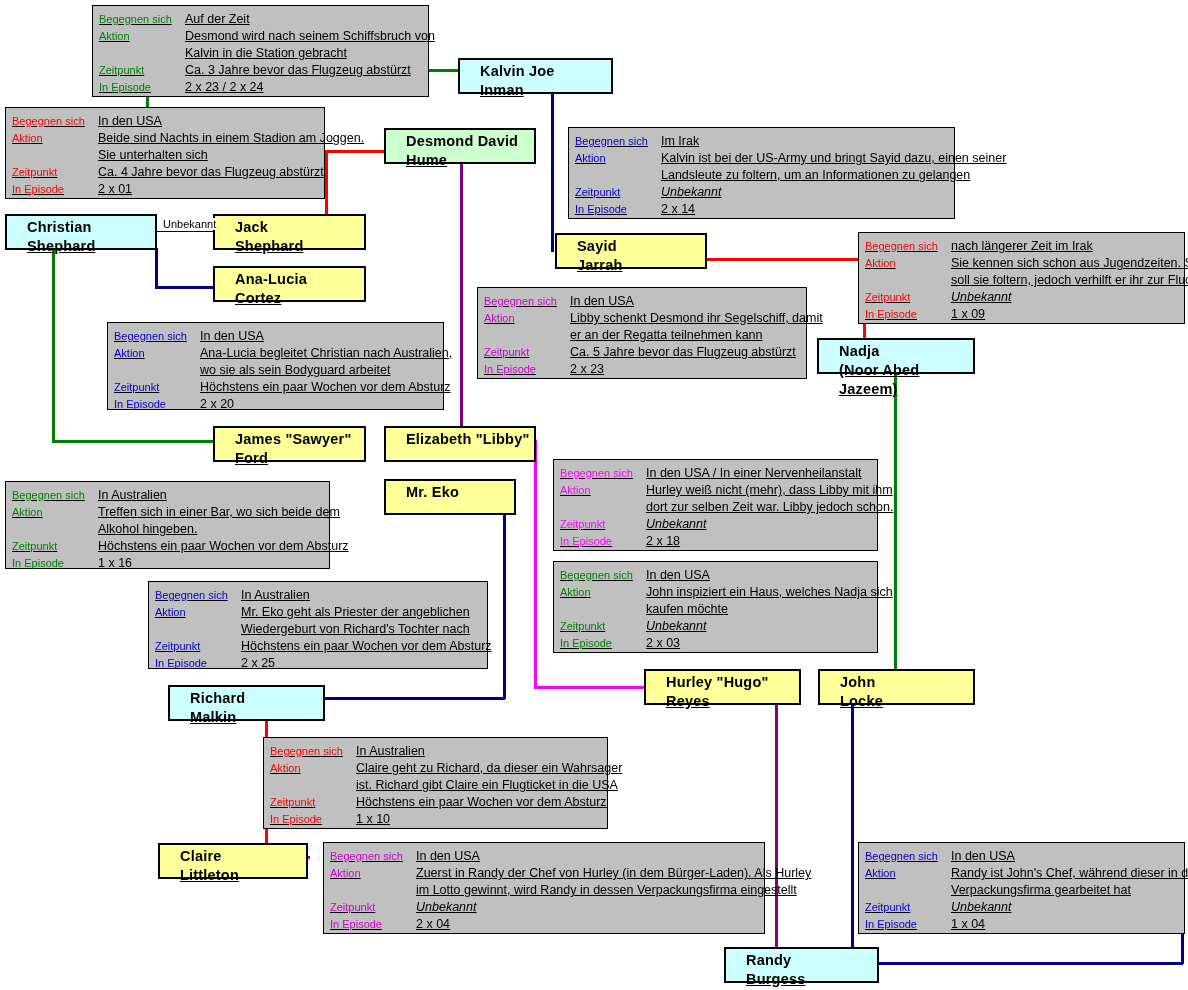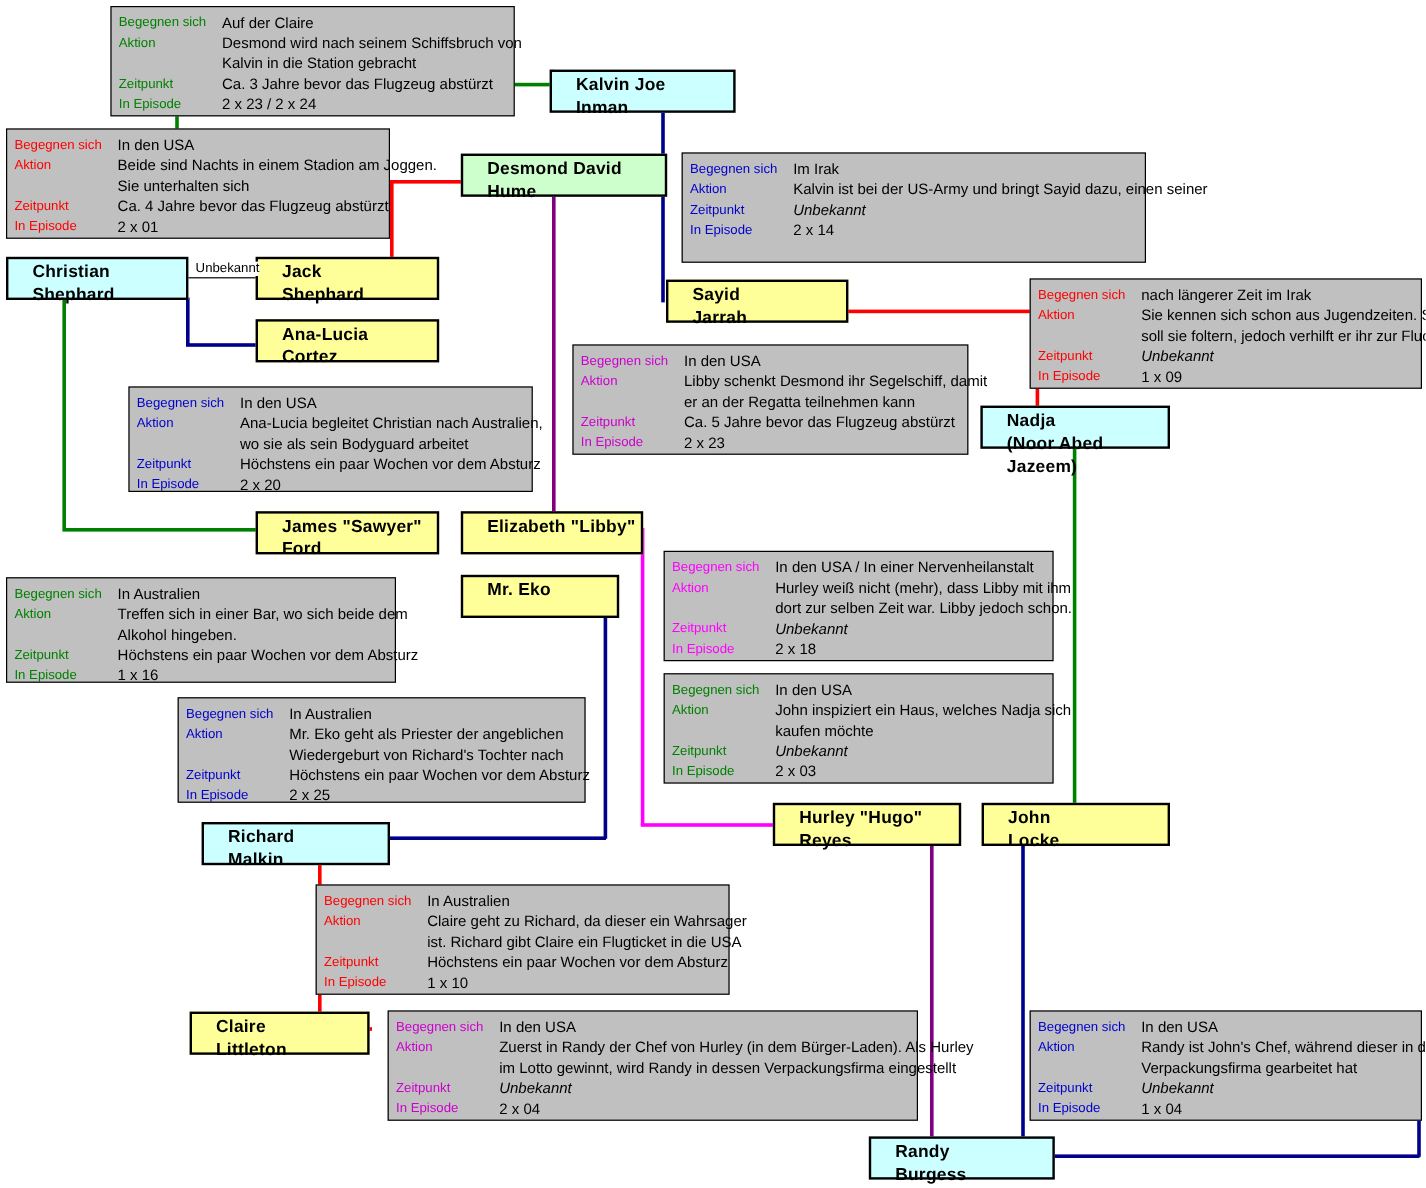--- a/index.html
+++ b/index.html
@@ -5,32 +5,32 @@
   html,body{margin:0;padding:0;background:#ffffff;}
   body{width:1188px;height:990px;position:relative;overflow:hidden;
        font-family:"Liberation Sans","DejaVu Sans",sans-serif;}
   #stage{position:absolute;left:0;top:0;width:1188px;height:990px;}
 
   
   .line{position:absolute;background:#000;}
 
   
   .infobox{position:absolute;background:#c0c0c0;border:1px solid #000;
-           box-sizing:border-box;padding:5px 6px 4px 6px;}
+           box-sizing:border-box;padding:5px 6px 4px 6px;text-decoration:underline;}
   .irow{display:flex;align-items:flex-start;line-height:17px;}
   .ilab{flex:0 0 86px;font-size:11px;font-weight:400;white-space:nowrap;}
   .ival{font-size:12.5px;color:#000;white-space:nowrap;}
   .ival.it{font-style:italic;}
   .icont{font-size:12.5px;color:#000;margin-left:86px;line-height:17px;white-space:nowrap;}
 
   
   .person{position:absolute;border:2px solid #000;box-sizing:border-box;
           padding:2px 0 0 20px;font-size:14.5px;font-weight:bold;color:#000;
           line-height:19px;letter-spacing:.2px;}
-  .person .l2{display:block;}
+  .person .l2{display:block;text-decoration:underline;}
 
   .verwandt{position:absolute;font-size:11px;color:#000;
             background:#fff;white-space:nowrap;}
 </style>
 </head>
 <body>
 
 <div id="stage">
   <div id="connectors-layer">
       <div class="line" style="left: 459px; top: 58px; width: 3px; height: 3px; background: rgb(0, 128, 0);"></div>
@@ -56,21 +56,21 @@
       <div class="line" style="left: 775px; top: 704px; width: 3px; height: 258px; background: rgb(128, 0, 128);"></div>
       <div class="line" style="left: 851px; top: 704px; width: 3px; height: 258px; background: rgb(0, 0, 139);"></div>
       <div class="line" style="left: 878px; top: 962px; width: 305px; height: 3px; background: rgb(0, 0, 139);"></div>
       <div class="line" style="left: 1181px; top: 934px; width: 3px; height: 30px; background: rgb(0, 0, 139);"></div>
       <div class="line" style="left: 156px; top: 231px; width: 58px; height: 1px; background: rgb(0, 0, 0);"></div>
     </div>
   <div id="infoboxes-layer">
       <div class="infobox" style="left: 92px; top: 5px; width: 337px; height: 92px;">
         <div class="irow">
           <span class="ilab" style="color: rgb(0, 128, 0);">Begegnen sich</span>
-          <span class="ival">Auf der Claire</span>
+          <span class="ival">Auf der Zeit</span>
         </div>
         <div class="irow">
           <span class="ilab" style="color: rgb(0, 128, 0);">Aktion</span>
           <span class="ival">Desmond wird nach seinem Schiffsbruch von</span>
         </div>
         <div class="icont">Kalvin in die Station gebracht</div>
         <div class="irow">
           <span class="ilab" style="color: rgb(0, 128, 0);">Zeitpunkt</span>
           <span class="ival">Ca. 3 Jahre bevor das Flugzeug abstürzt</span>
         </div>
@@ -100,20 +100,21 @@
       </div>
       <div class="infobox" style="left: 568px; top: 127px; width: 387px; height: 92px;">
         <div class="irow">
           <span class="ilab" style="color: rgb(0, 0, 204);">Begegnen sich</span>
           <span class="ival">Im Irak</span>
         </div>
         <div class="irow">
           <span class="ilab" style="color: rgb(0, 0, 204);">Aktion</span>
           <span class="ival">Kalvin ist bei der US-Army und bringt Sayid dazu, einen seiner</span>
         </div>
+        <div class="icont">Landsleute zu foltern, um an Informationen zu gelangen</div>
         <div class="irow">
           <span class="ilab" style="color: rgb(0, 0, 204);">Zeitpunkt</span>
           <span class="ival it">Unbekannt</span>
         </div>
         <div class="irow">
           <span class="ilab" style="color: rgb(0, 0, 204);">In Episode</span>
           <span class="ival">2 x 14</span>
         </div>
       </div>
       <div class="infobox" style="left: 858px; top: 232px; width: 327px; height: 92px;">
@@ -302,21 +303,21 @@
           <span class="ival it">Unbekannt</span>
         </div>
         <div class="irow">
           <span class="ilab" style="color: rgb(0, 0, 204);">In Episode</span>
           <span class="ival">1 x 04</span>
         </div>
       </div>
     </div>
   <div id="persons-layer">
       <div class="person" style="left: 458px; top: 58px; width: 155px; height: 36px; background: rgb(204, 255, 255);"><span class="l1">Kalvin Joe</span><span class="l2">Inman</span></div>
-      <div class="person" style="left: 384px; top: 128px; width: 172px; height: 36px; background: rgb(204, 255, 204);"><span class="l1">Desmond David</span><span class="l2">Hume</span></div>
+      <div class="person" style="left: 384px; top: 128px; width: 152px; height: 36px; background: rgb(204, 255, 204);"><span class="l1">Desmond David</span><span class="l2">Hume</span></div>
       <div class="person" style="left: 5px; top: 214px; width: 152px; height: 36px; background: rgb(204, 255, 255);"><span class="l1">Christian</span><span class="l2">Shephard</span></div>
       <div class="person" style="left: 213px; top: 214px; width: 153px; height: 36px; background: rgb(255, 255, 153);"><span class="l1">Jack</span><span class="l2">Shephard</span></div>
       <div class="person" style="left: 213px; top: 266px; width: 153px; height: 36px; background: rgb(255, 255, 153);"><span class="l1">Ana-Lucia</span><span class="l2">Cortez</span></div>
       <div class="person" style="left: 555px; top: 233px; width: 152px; height: 36px; background: rgb(255, 255, 153);"><span class="l1">Sayid</span><span class="l2">Jarrah</span></div>
       <div class="person" style="left: 817px; top: 338px; width: 158px; height: 36px; background: rgb(204, 255, 255);"><span class="l1">Nadja</span><span class="l2">(Noor Abed Jazeem)</span></div>
       <div class="person" style="left: 213px; top: 426px; width: 153px; height: 36px; background: rgb(255, 255, 153);"><span class="l1">James "Sawyer"</span><span class="l2">Ford</span></div>
       <div class="person" style="left: 384px; top: 426px; width: 152px; height: 36px; background: rgb(255, 255, 153);"><span class="l1">Elizabeth "Libby"</span><span class="l2"></span></div>
       <div class="person" style="left: 384px; top: 479px; width: 132px; height: 36px; background: rgb(255, 255, 153);"><span class="l1">Mr. Eko</span><span class="l2"></span></div>
       <div class="person" style="left: 168px; top: 685px; width: 157px; height: 36px; background: rgb(204, 255, 255);"><span class="l1">Richard</span><span class="l2">Malkin</span></div>
       <div class="person" style="left: 644px; top: 669px; width: 157px; height: 36px; background: rgb(255, 255, 153);"><span class="l1">Hurley "Hugo"</span><span class="l2">Reyes</span></div>

